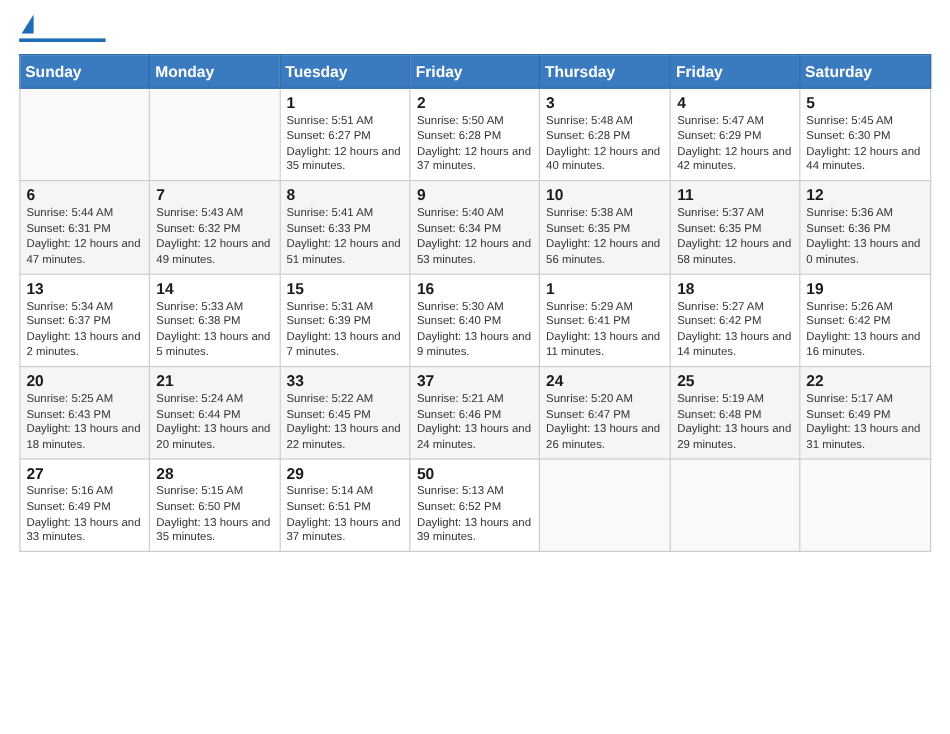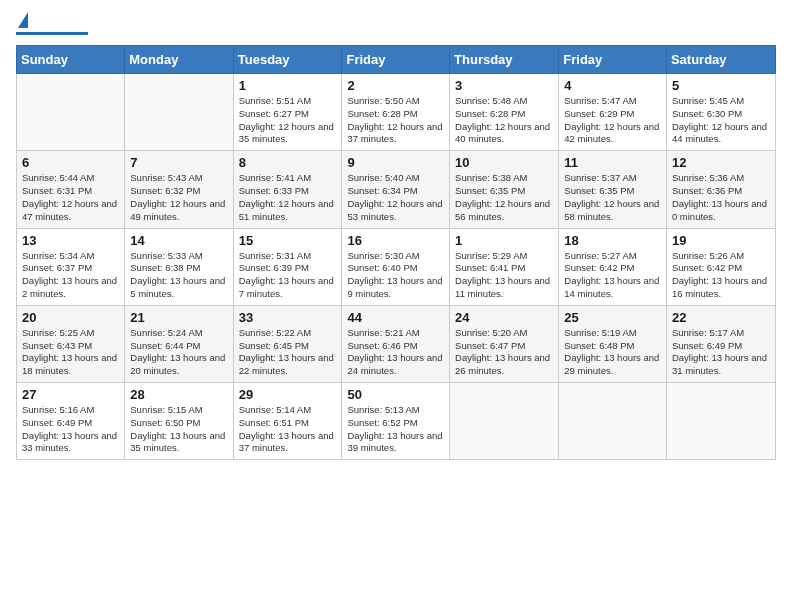--- a/index.html
+++ b/index.html
@@ -208,21 +208,21 @@
           </td>
           <td>
             <span class="day-number">21</span>
             <div class="day-info">Sunrise: 5:24 AM<br>Sunset: 6:44 PM<br>Daylight: 13 hours and 20 minutes.</div>
           </td>
           <td>
             <span class="day-number">33</span>
             <div class="day-info">Sunrise: 5:22 AM<br>Sunset: 6:45 PM<br>Daylight: 13 hours and 22 minutes.</div>
           </td>
           <td>
-            <span class="day-number">44</span>
+            <span class="day-number">37</span>
             <div class="day-info">Sunrise: 5:21 AM<br>Sunset: 6:46 PM<br>Daylight: 13 hours and 24 minutes.</div>
           </td>
           <td>
             <span class="day-number">24</span>
             <div class="day-info">Sunrise: 5:20 AM<br>Sunset: 6:47 PM<br>Daylight: 13 hours and 26 minutes.</div>
           </td>
           <td>
             <span class="day-number">25</span>
             <div class="day-info">Sunrise: 5:19 AM<br>Sunset: 6:48 PM<br>Daylight: 13 hours and 29 minutes.</div>
           </td>

